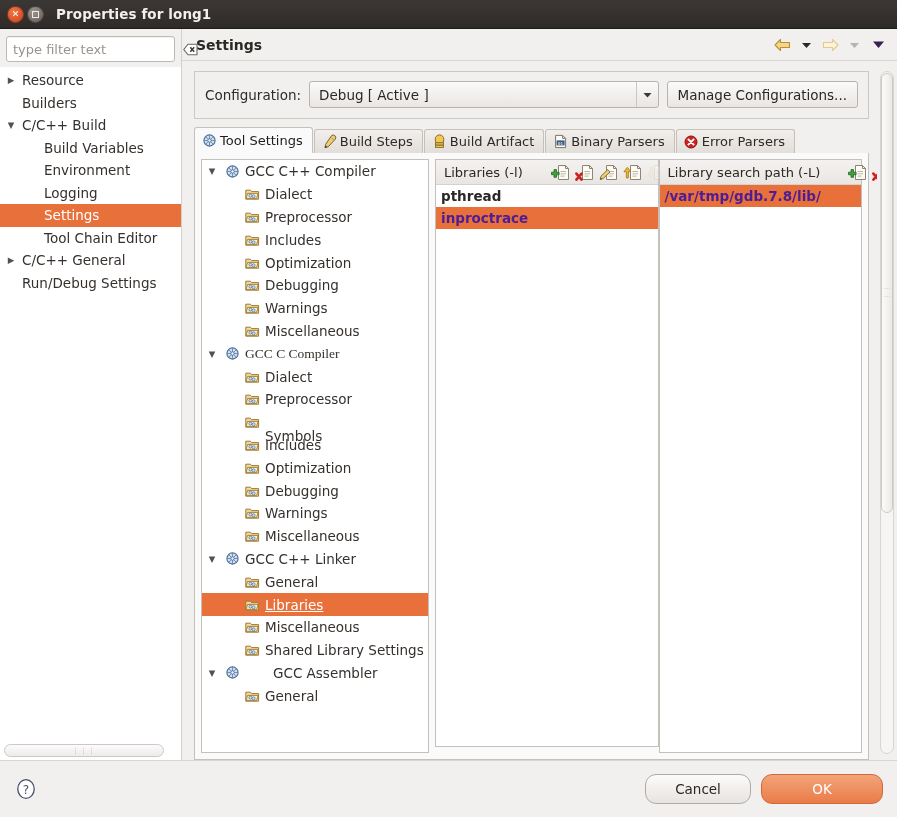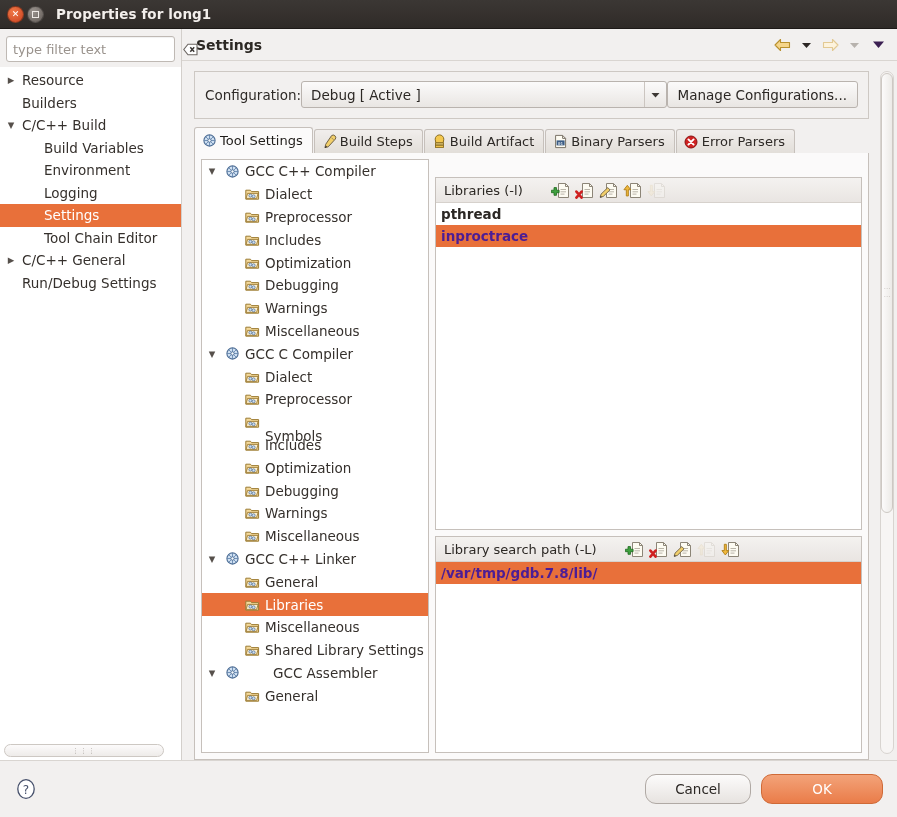--- a/index.html
+++ b/index.html
@@ -106,21 +106,21 @@
   .navb { width: 22px; height: 22px; display:flex; align-items:center; justify-content:center; }
   .navb svg { display:block; }
 
   .pane-content { flex: 1; display:flex; min-height:0; }
   .pane-main { flex:1; padding: 10px 8px 0 12px; display:flex; flex-direction:column; min-width:0; }
 
   .cfg-group {
     border: 1px solid #cdc8c3; background:#f2f0ef;
     padding: 9px 10px 10px 10px; margin-bottom: 8px;
   }
-  .cfg-row { display: flex; align-items: center; }
+  .cfg-row { display: flex; align-items: center; gap: 8px; }
   .cfg-label { font-size: 13.5px; color: #2e2a27; }
   .combo {
     flex: 1; height: 27px; min-width: 0;
     border: 1px solid #b9b3ae; border-radius: 3px;
     background: linear-gradient(to bottom,#fbfafa,#e9e6e3);
     display:flex; align-items:center; padding: 0 0 0 9px;
     font-size: 13.5px; color:#2b2724;
   }
   .combo .val { flex:1; overflow:hidden; white-space:nowrap; }
   .combo .arrow {
@@ -152,21 +152,21 @@
   .tab .ti svg { display:block; }
 
   
   .tool-area { flex:1; display:flex; gap: 0; padding-top: 0; min-height:0; background:#fbfafa;
      border:1px solid #c6c0bb; border-top:none; padding: 6px 6px 6px 6px; }
   .tool-tree {
     width: 228px; min-width:228px;
     background: #ffffff; border: 1px solid #c6c0bb;
     overflow: hidden; margin-right: 6px;
   }
-  .lists { flex:1; display:flex; flex-direction:column; min-width:0;margin-top:18px; }
+  .lists { flex:1; display:flex; flex-direction:row; min-width:0; }
   .list-panel {
     border: 1px solid #c6c0bb; background:#ffffff;
     display:flex; flex-direction:column; min-height:0;
   }
   .list-panel.top { flex: 1 1 62%; margin-bottom: 6px; }
   .list-panel.bottom { flex: 1 1 38%; }
   .lp-head {
     height: 25px; display:flex; align-items:center;
     background: linear-gradient(to bottom,#f4f2f0,#e9e5e2);
     border-bottom: 1px solid #d6d1cc; padding: 0 6px 0 8px;
@@ -505,21 +505,21 @@
               </div>
               <div class="ttrow">
                 <span class="tt-tw">▼</span>
                 <span class="tt-ic">
                   <svg width="15" height="15" viewBox="0 0 15 15">
                     <circle cx="7.5" cy="7.5" r="5.6" fill="#cfe0f2" stroke="#4a6a92" stroke-width="1.1"></circle>
                     <path d="M2.2 7.5 H12.8 M7.5 2 V13 M3.6 3.6 L11.4 11.4 M11.4 3.6 L3.6 11.4" stroke="#5b7da8" stroke-width=".8"></path>
                     <circle cx="7.5" cy="7.5" r="1.7" fill="#f6fafd" stroke="#4a6a92" stroke-width=".9"></circle>
                   </svg>
                 </span>
-                <span style="padding-left: 3px;">GCC C Compiler</span>
+                <span style="padding-left: 3px; font-family: Liberation Serif, serif;">GCC C Compiler</span>
               </div>
               <div class="ttrow">
                 <span class="tt-indent"></span>
                 <span class="tt-tw"></span>
                 <span class="tt-ic">
                   <svg width="15" height="14" viewBox="0 0 15 14">
                     <path d="M0.8 3.2 L5.4 3.2 L6.6 4.6 L13.6 4.6 L13.6 12.2 L0.8 12.2 Z" fill="#f4d99a" stroke="#9c7b33" stroke-width="1" stroke-linejoin="round"></path>
                     <path d="M2.6 6.4 L13.1 6.4 L11.6 11.4 L1.1 11.4 Z" fill="#fdf0cf" stroke="#9c7b33" stroke-width=".9" stroke-linejoin="round"></path>
                     <circle cx="5.4" cy="8.6" r="1.5" fill="#cfe0f2" stroke="#4a6a92" stroke-width=".7"></circle>
                     <circle cx="8.6" cy="9.3" r="1.5" fill="#cfe0f2" stroke="#4a6a92" stroke-width=".7"></circle>
@@ -646,21 +646,21 @@
                 <span class="tt-indent"></span>
                 <span class="tt-tw"></span>
                 <span class="tt-ic">
                   <svg width="15" height="14" viewBox="0 0 15 14">
                     <path d="M0.8 3.2 L5.4 3.2 L6.6 4.6 L13.6 4.6 L13.6 12.2 L0.8 12.2 Z" fill="#f4d99a" stroke="#9c7b33" stroke-width="1" stroke-linejoin="round"></path>
                     <path d="M2.6 6.4 L13.1 6.4 L11.6 11.4 L1.1 11.4 Z" fill="#fdf0cf" stroke="#9c7b33" stroke-width=".9" stroke-linejoin="round"></path>
                     <circle cx="5.4" cy="8.6" r="1.5" fill="#cfe0f2" stroke="#4a6a92" stroke-width=".7"></circle>
                     <circle cx="8.6" cy="9.3" r="1.5" fill="#cfe0f2" stroke="#4a6a92" stroke-width=".7"></circle>
                   </svg>
                 </span>
-                <span style="padding-left: 3px;">Libraries</span>
+                <span style="padding-left: 3px; text-decoration: underline;">Libraries</span>
               </div>
               <div class="ttrow">
                 <span class="tt-indent"></span>
                 <span class="tt-tw"></span>
                 <span class="tt-ic">
                   <svg width="15" height="14" viewBox="0 0 15 14">
                     <path d="M0.8 3.2 L5.4 3.2 L6.6 4.6 L13.6 4.6 L13.6 12.2 L0.8 12.2 Z" fill="#f4d99a" stroke="#9c7b33" stroke-width="1" stroke-linejoin="round"></path>
                     <path d="M2.6 6.4 L13.1 6.4 L11.6 11.4 L1.1 11.4 Z" fill="#fdf0cf" stroke="#9c7b33" stroke-width=".9" stroke-linejoin="round"></path>
                     <circle cx="5.4" cy="8.6" r="1.5" fill="#cfe0f2" stroke="#4a6a92" stroke-width=".7"></circle>
                     <circle cx="8.6" cy="9.3" r="1.5" fill="#cfe0f2" stroke="#4a6a92" stroke-width=".7"></circle>

